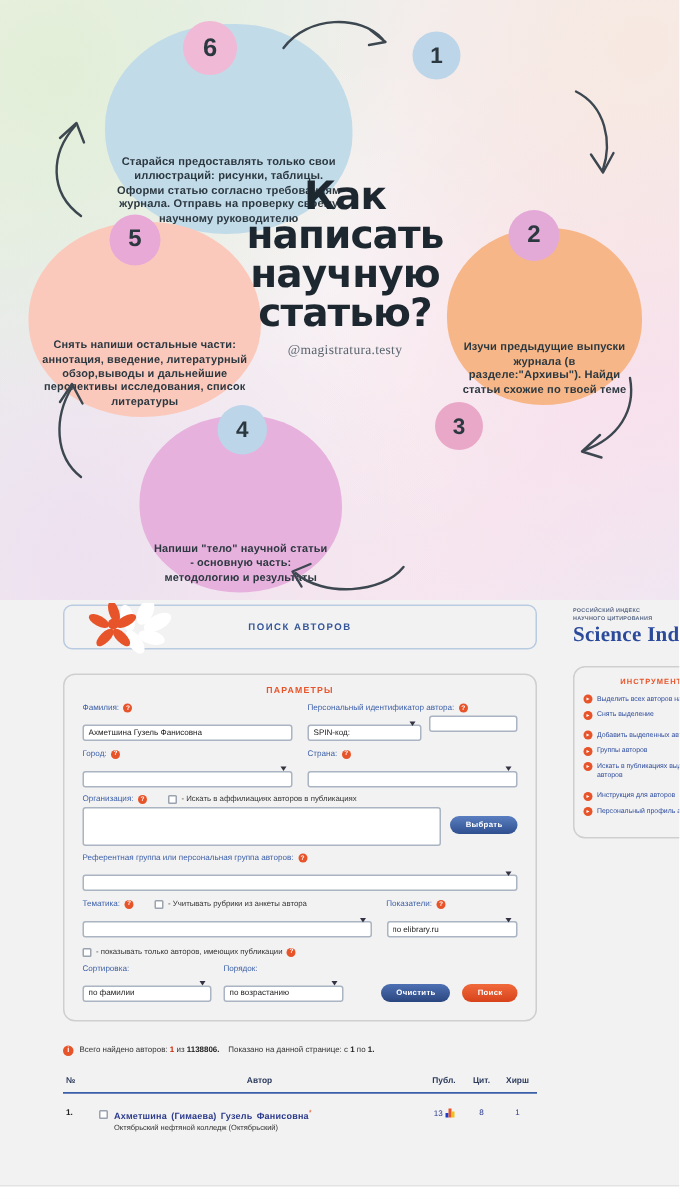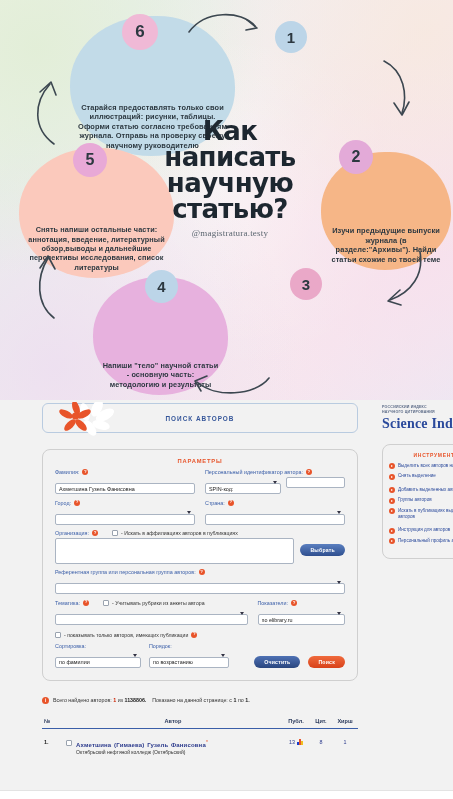--- a/index.html
+++ b/index.html
@@ -46,21 +46,21 @@
     display:flex; align-items:center; justify-content:center;
     font-weight:600;
     color:#2c3840;
     z-index:4;
   }
   .arrow { position:absolute; z-index:3; }
 
   
   #blob6 { left:70px;  top:16px;  width:165px; height:140px; background:#c2dbe8; }
   #blob1 { left:236px; top:22px;  width:130px; height:118px; background:#fbdfbb; }
-  #blob2 { left:321px; top:152px; width:130px; height:118px; background:#f6b687; }
+  #blob2 { left:298px; top:152px; width:130px; height:118px; background:#f6b687; }
   #blob3 { left:237px; top:273px; width:140px; height:123px; background:#c2dbe8; }
   #blob4 { left:93px;  top:277px; width:135px; height:118px; background:#e7b1de; }
   #blob5 { left:19px;  top:148px; width:155px; height:130px; background:#fbc9bc; }
 
   #badge6 { left:122px; top:14px;  width:36px; height:36px; background:#f0b9d6; font-size:17px; }
   #badge1 { left:275px; top:21px;  width:32px; height:32px; background:#bcd5e8; font-size:15px; }
   #badge2 { left:339px; top:140px; width:34px; height:34px; background:#e3aad8; font-size:16px; }
   #badge3 { left:290px; top:268px; width:32px; height:32px; background:#eaa8c8; font-size:15px; }
   #badge4 { left:145px; top:270px; width:33px; height:33px; background:#bcd5e8; font-size:15px; }
   #badge5 { left:73px;  top:143px; width:34px; height:34px; background:#e8a9d7; font-size:16px; }

